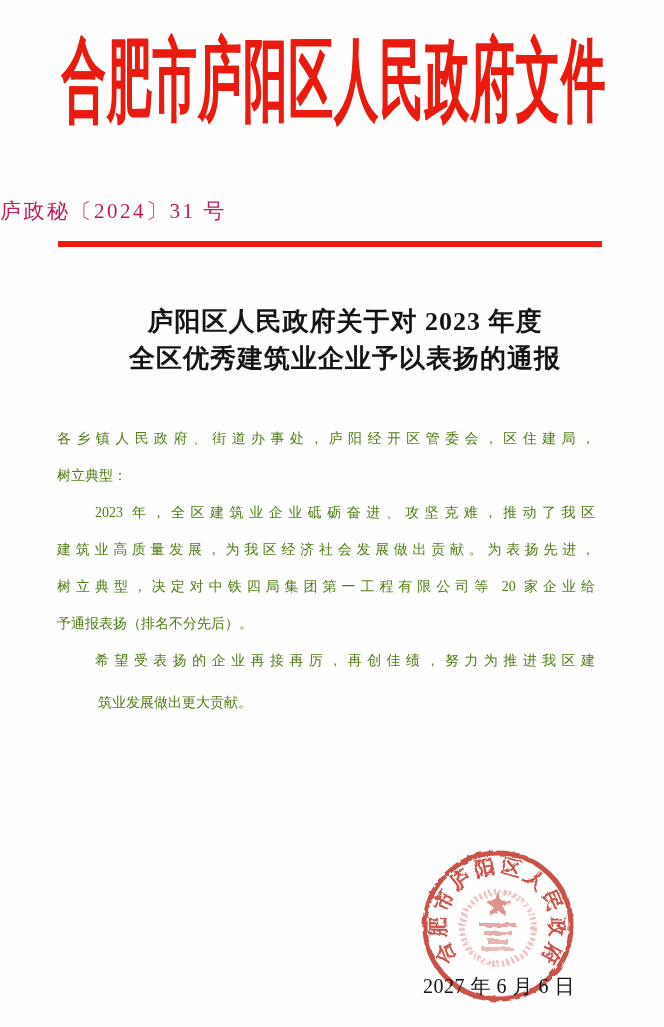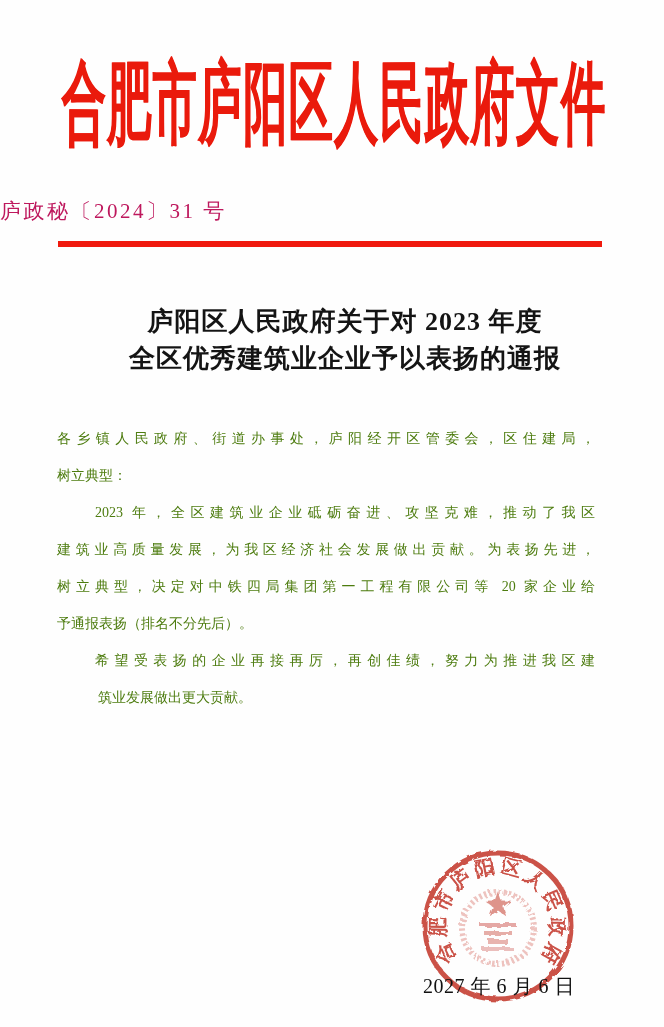--- a/index.html
+++ b/index.html
@@ -12,21 +12,21 @@
     font-family: "Liberation Serif", "DejaVu Serif", serif;
     color: #1d1d1d;
   }
 
   
   .masthead {
     position: absolute;
     left: 4px; right: 0; top: 28px;
     height: 106px;
     display: flex;
-    align-items: flex-end;
+    align-items: center;
     justify-content: center;
   }
   .masthead-text {
     font-size: 44px;
     font-weight: bold;
     color: #ea1a0c;
     letter-spacing: 1.4px;
     white-space: nowrap;
     transform: scaleY(2.05);
     transform-origin: center center;
@@ -70,21 +70,21 @@
     position: absolute;
     left: 57px; top: 420px;
     width: 538px;
     font-size: 14px;
     line-height: 37px;
     color: #4d7c0f;
   }
   .bl { display: block; white-space: nowrap; }
   .bl.fill { white-space: normal; text-align: justify; text-align-last: justify; }
   .bl.indent { padding-left: 38px; }
-  .bl.hang { margin-left: 41px; }
+  .bl.hang { margin-left: 41px; margin-top: 5px; }
 
   
   .attachment {
     position: absolute;
     left: 135px; top: 771px;
     font-size: 21px;
     line-height: 29px;
     letter-spacing: 1px;
     color: #1d1d1d;
   }

